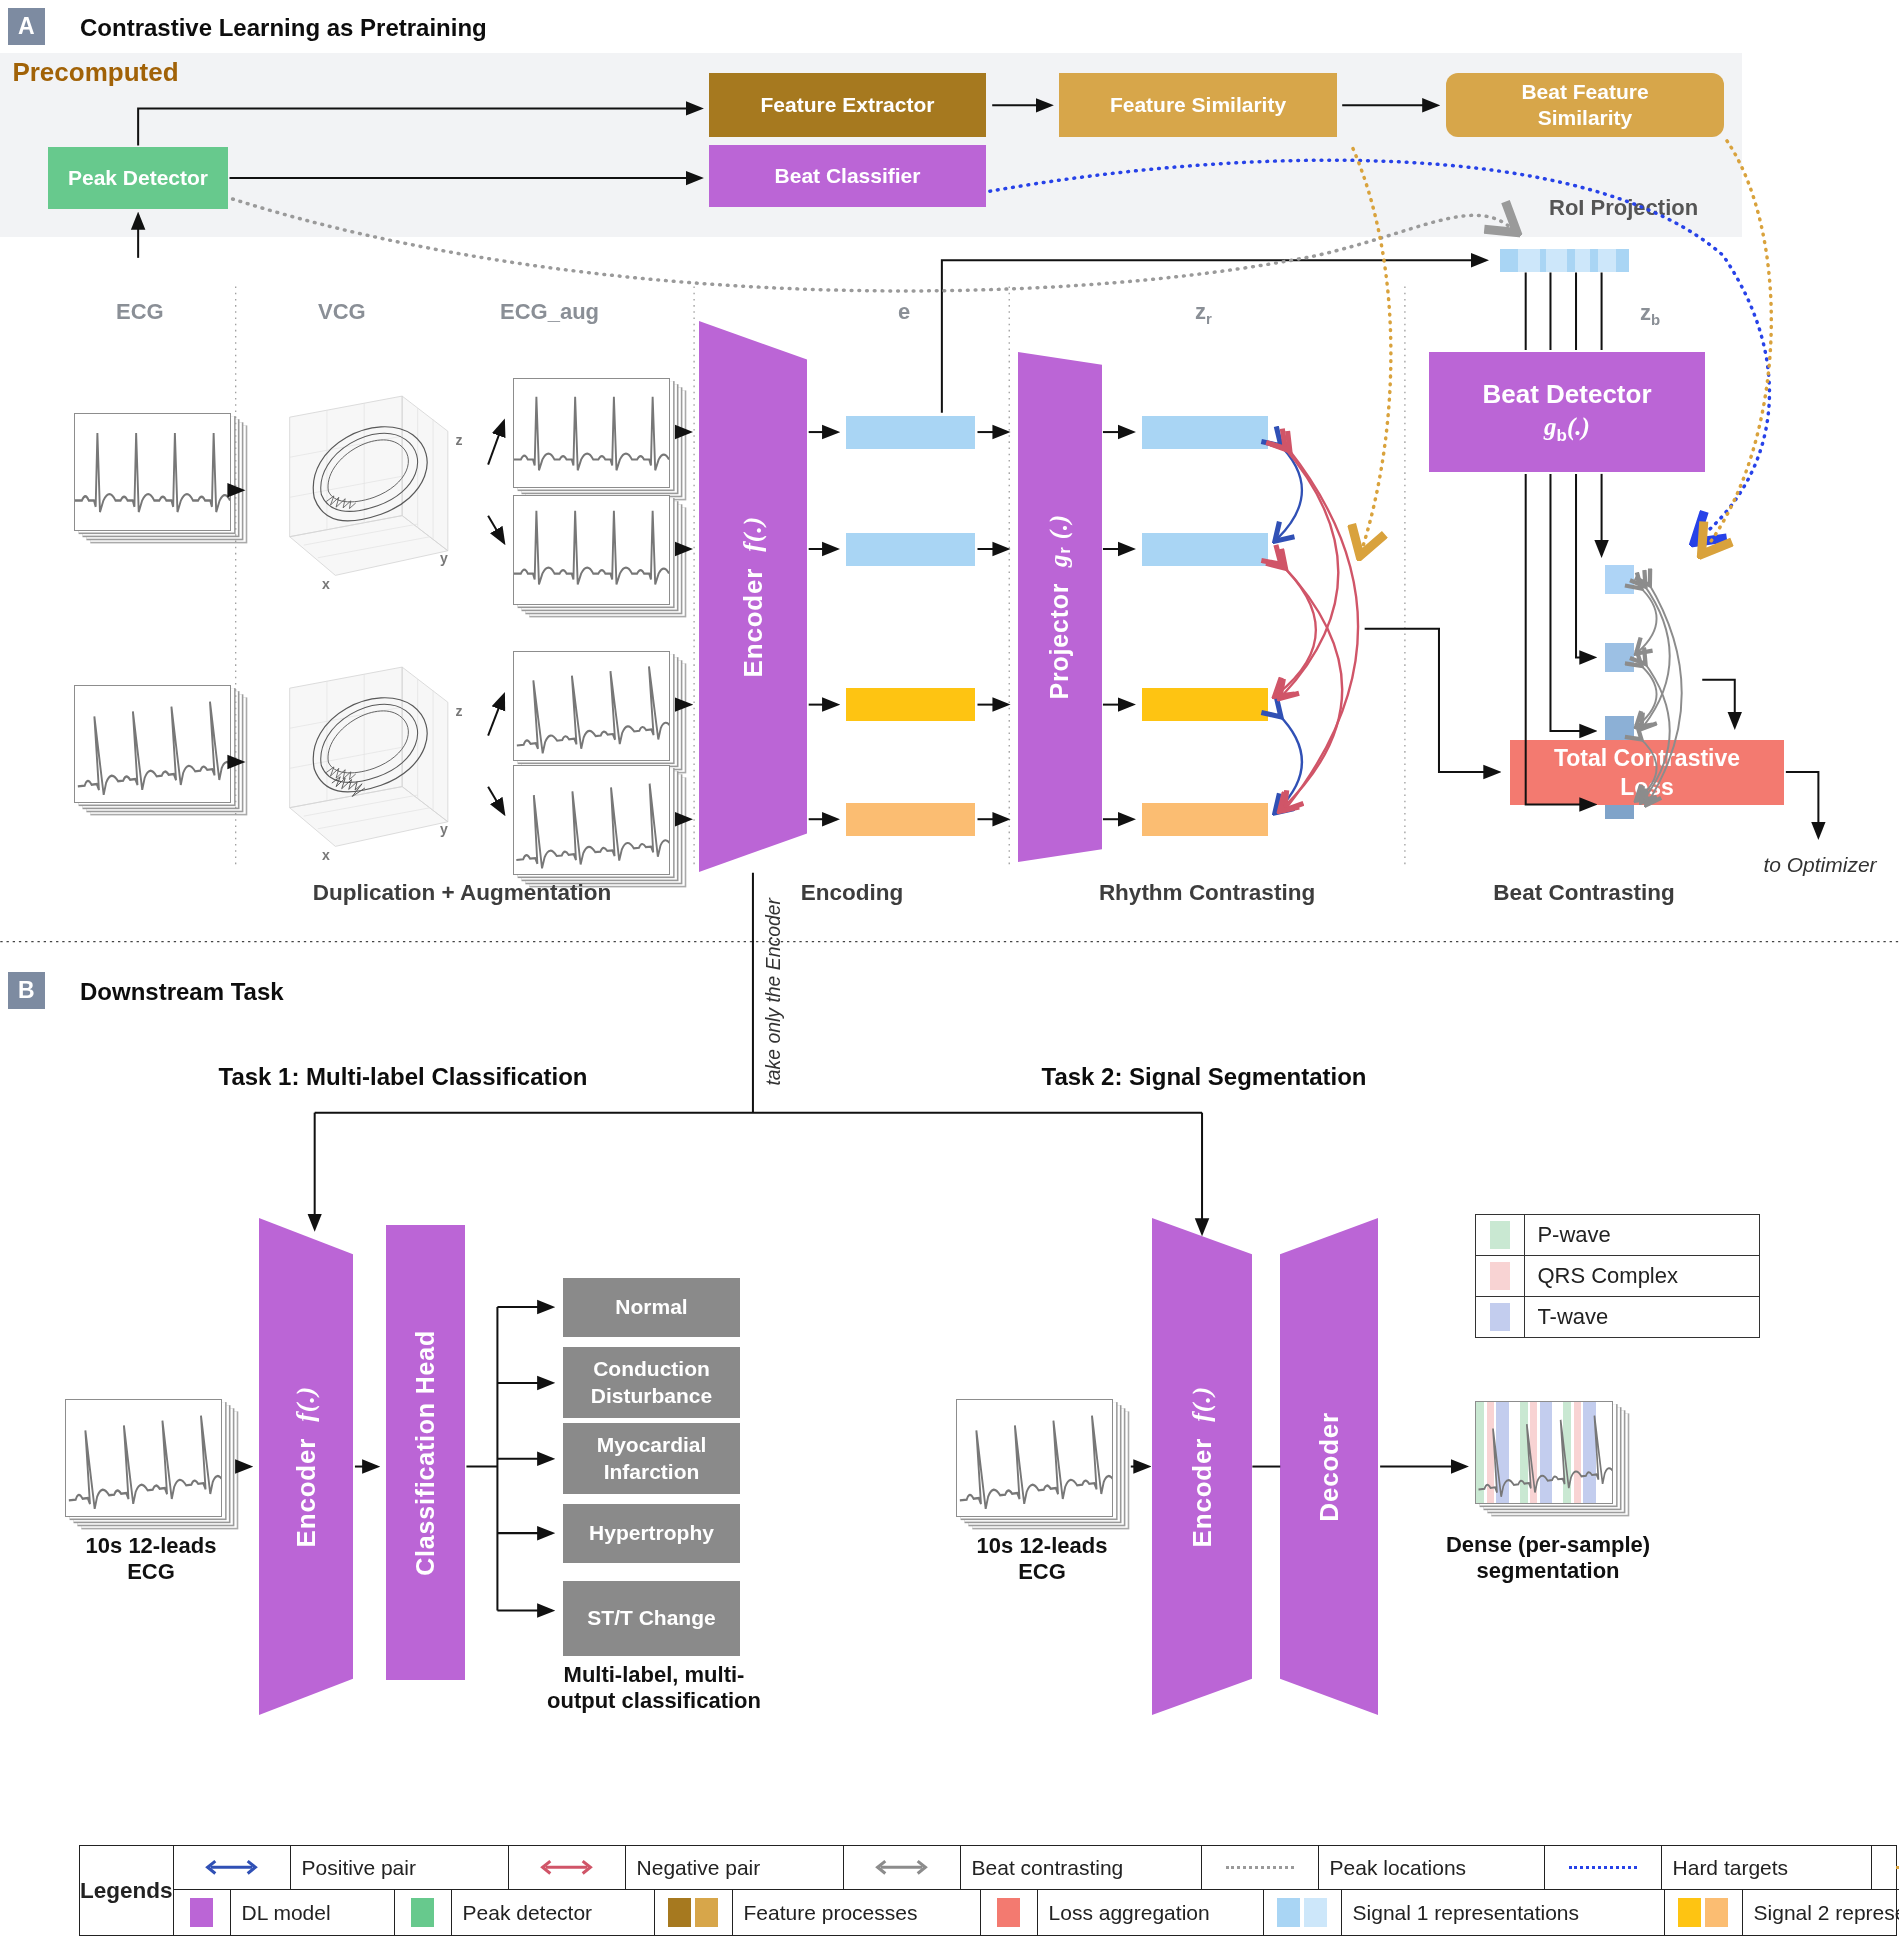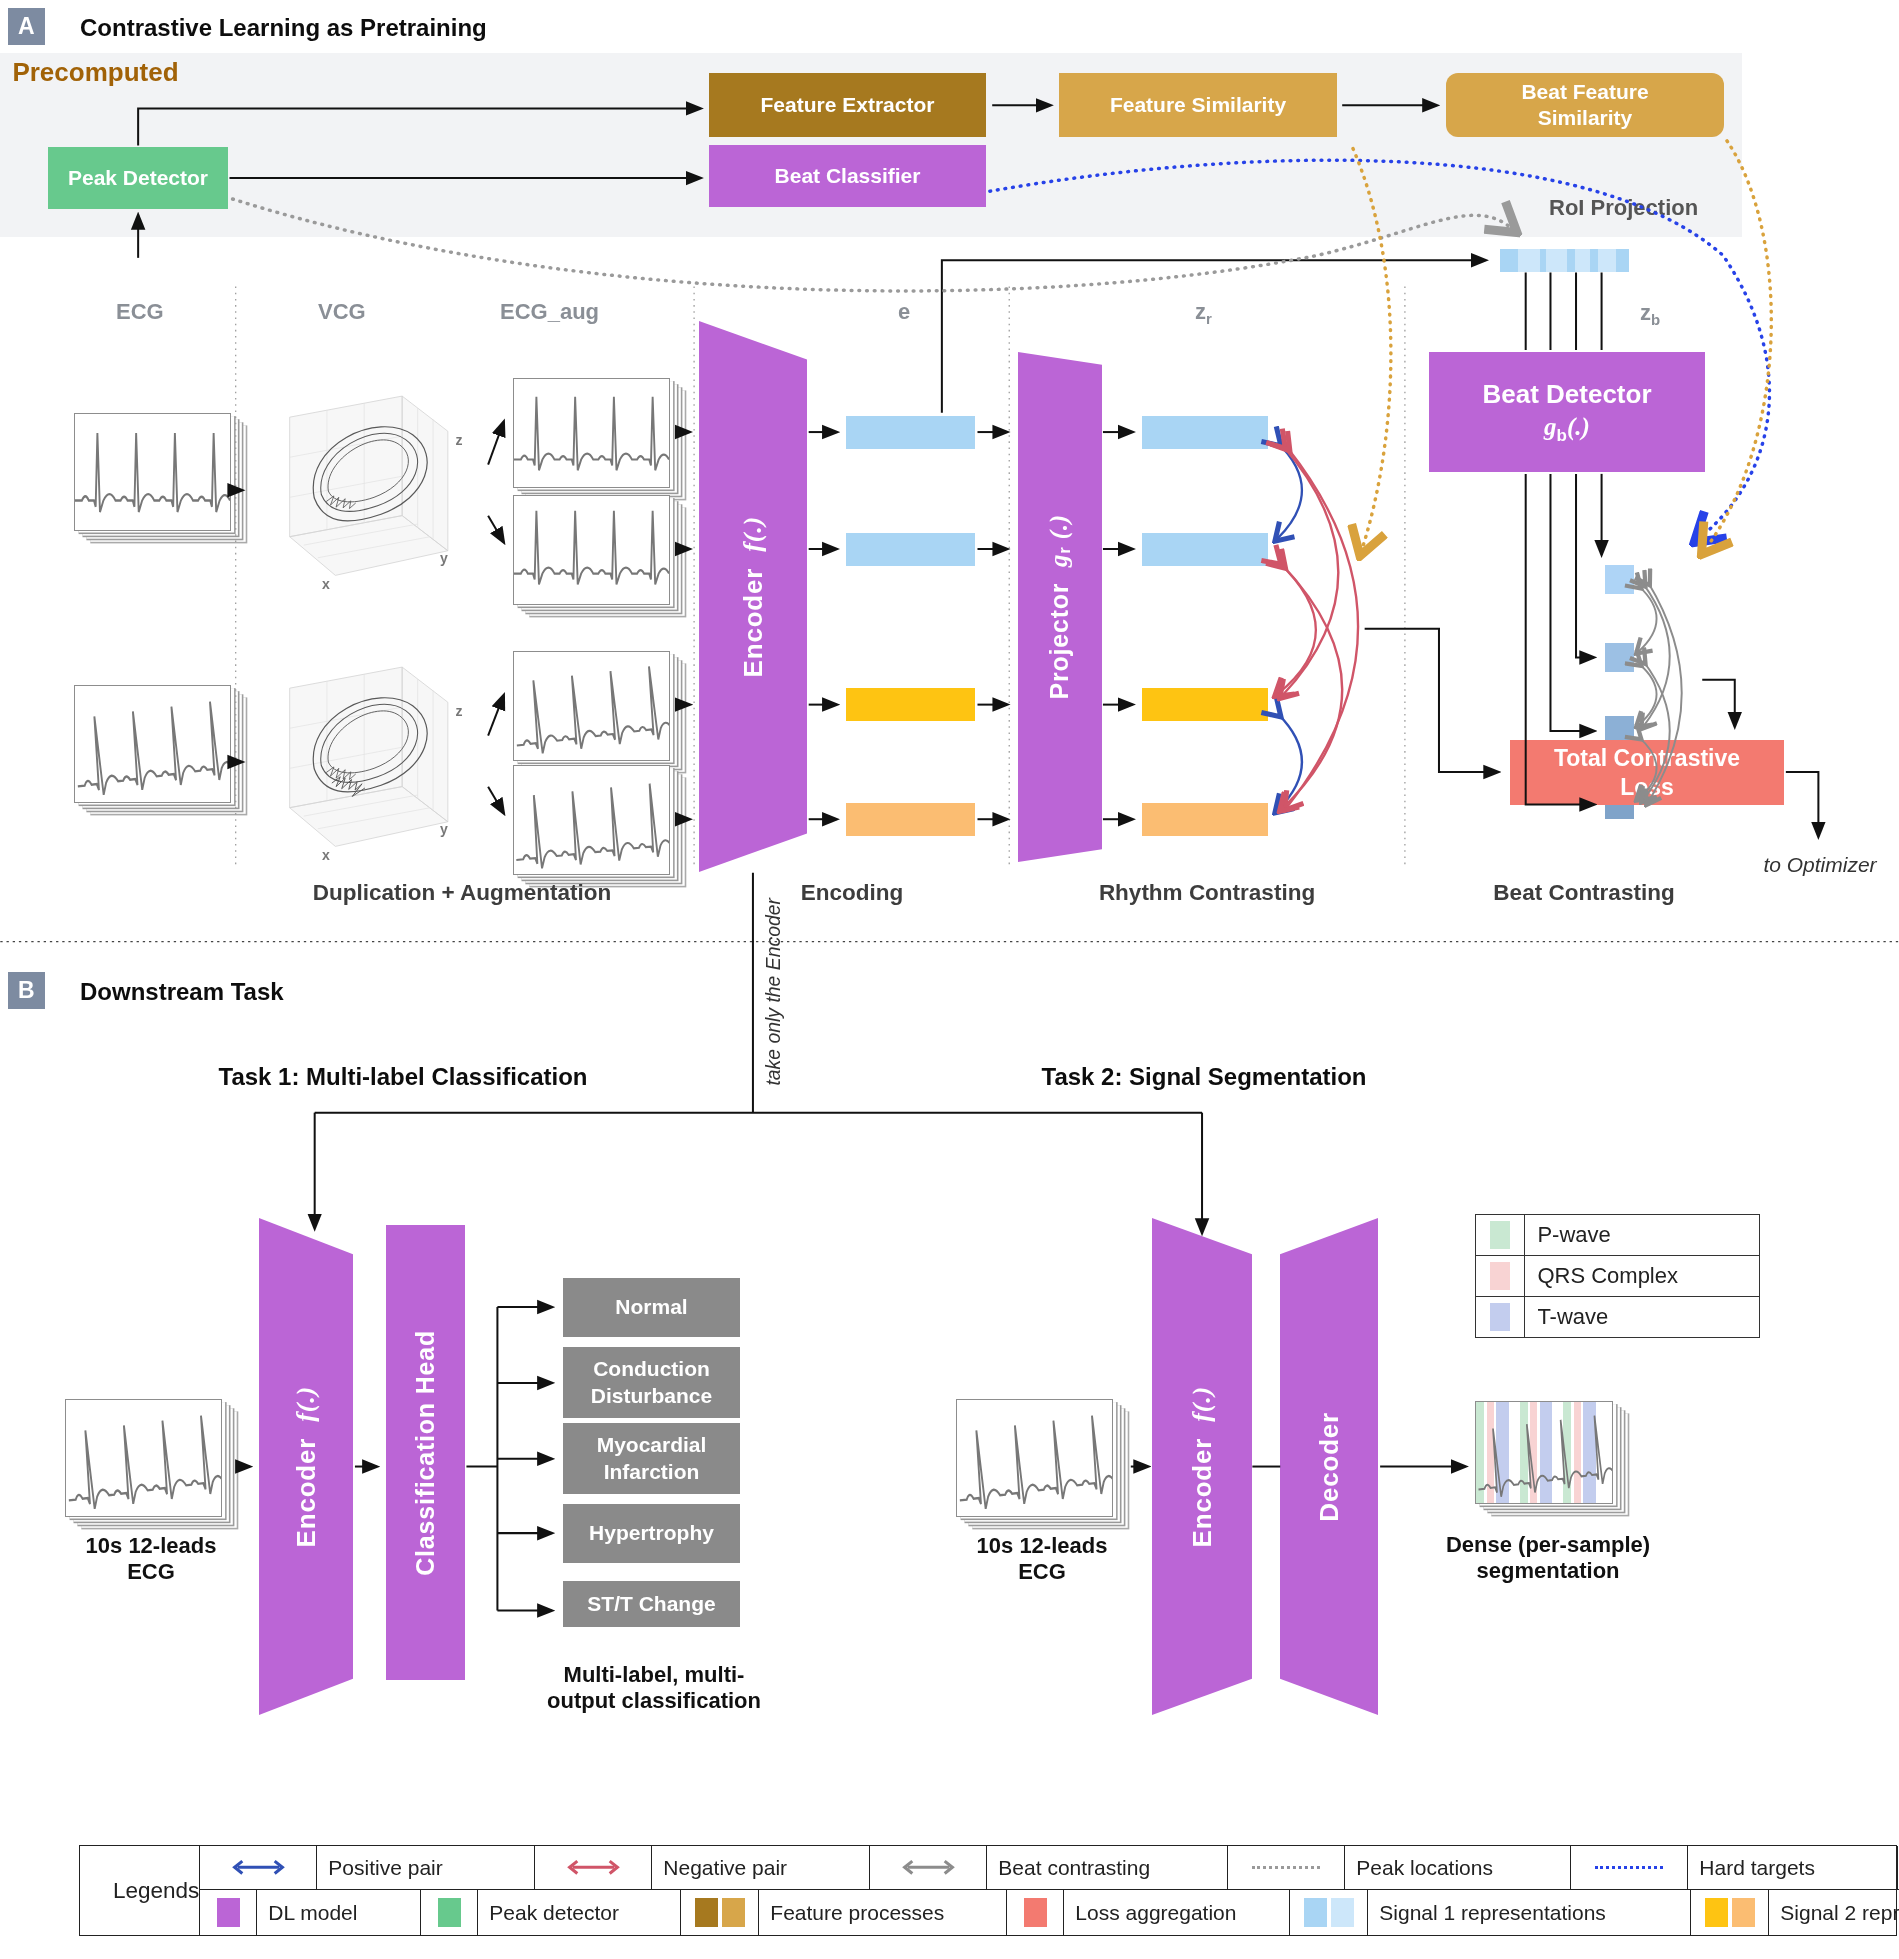--- a/index.html
+++ b/index.html
@@ -49,21 +49,21 @@
   .wl-sw-cell{width:48px;border-right:1.2px solid #333;display:flex;align-items:center;justify-content:center;}
   .wl-sw{width:20px;height:28px;}
   .wl-label{display:flex;align-items:center;padding-left:12.4px;font-size:22px;color:#222;}
   .seg-card-bg{position:absolute;inset:0;
     background:linear-gradient(90deg,
       var(--seg_p) 0 6%,#fff 6% 8%,var(--seg_qrs) 8% 13%,#fff 13% 15%,var(--seg_t) 15% 24%,#fff 24% 32%,
       var(--seg_p) 32% 38%,#fff 38% 40%,var(--seg_qrs) 40% 45%,#fff 45% 47%,var(--seg_t) 47% 56%,#fff 56% 64%,
       var(--seg_p) 64% 70%,#fff 70% 72%,var(--seg_qrs) 72% 77%,#fff 77% 79%,var(--seg_t) 79% 88%,#fff 88% 100%);}
   .legend-table{left:79px;top:1845px;width:1816px;border:1.5px solid #222;display:flex;background:#fff;z-index:2;}
   .legend-title{width:186px;display:flex;align-items:center;justify-content:center;
-                font-size:22.5px;font-weight:normal;color:#222;border-right:1.2px solid #222;margin-left:33px;}
+                font-size:22.5px;font-weight:bold;color:#222;border-right:1.2px solid #222;}
   .legend-rows{flex:1;display:flex;flex-direction:column;}
   .lg-row{display:flex;height:43px;align-items:stretch;}
   .lg-row+.lg-row{border-top:1.2px solid #222;height:45px;}
   .lg-sym{display:flex;align-items:center;justify-content:center;border-right:1.2px solid #222;}
   .lg-lab{display:flex;align-items:center;padding:0 11px;font-size:21px;color:#222;border-right:1.2px solid #222;white-space:nowrap;}
   .lg-lab:last-child{border-right:none;}
   .lg-arrow{width:116px;}
   .lg-dots{width:116px;}
   .dotted-sw{width:68px;border-top:3.9px dotted currentColor;}
   .c-dgray{color:var(--dot_gray,#9a9a9a);}
@@ -264,21 +264,21 @@
     </div>
   <div class="abs box b-gray class-box" style="top:1347px;height:71px;">
       <span>Conduction Disturbance</span>
     </div>
   <div class="abs box b-gray class-box" style="top:1423px;height:71px;">
       <span>Myocardial Infarction</span>
     </div>
   <div class="abs box b-gray class-box" style="top:1504px;height:59px;">
       <span>Hypertrophy</span>
     </div>
-  <div class="abs box b-gray class-box" style="top:1581px;height:46px;align-items:center;">
+  <div class="abs box b-gray class-box" style="top:1581px;height:75px;align-items:center;">
       <span>ST/T Change</span>
     </div>
   <div class="abs caption" style="left:654px;top:1662px;">
     <div>Multi-label, multi-</div>
     <div>output classification</div>
   </div>
 
   <div class="card" style="left:956px;top:1399px;width:155px;height:116px;">
     <svg viewBox="0 0 180 110" preserveAspectRatio="none">
         <g transform="translate(0,4) rotate(-6 90 55)">

